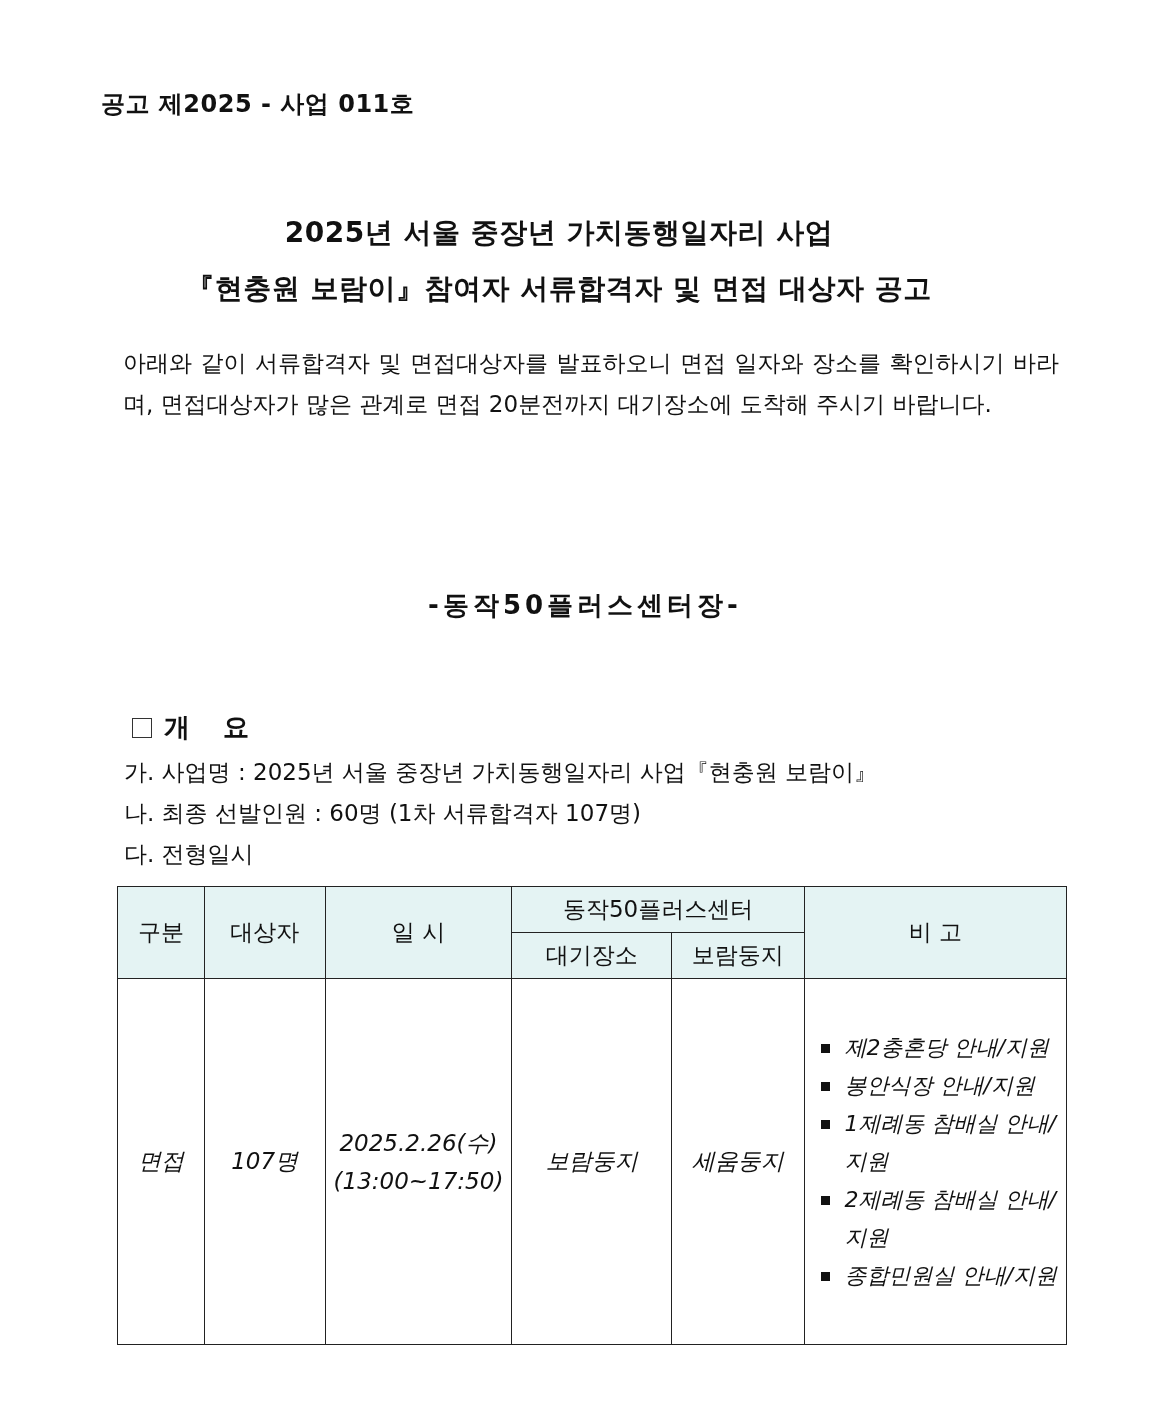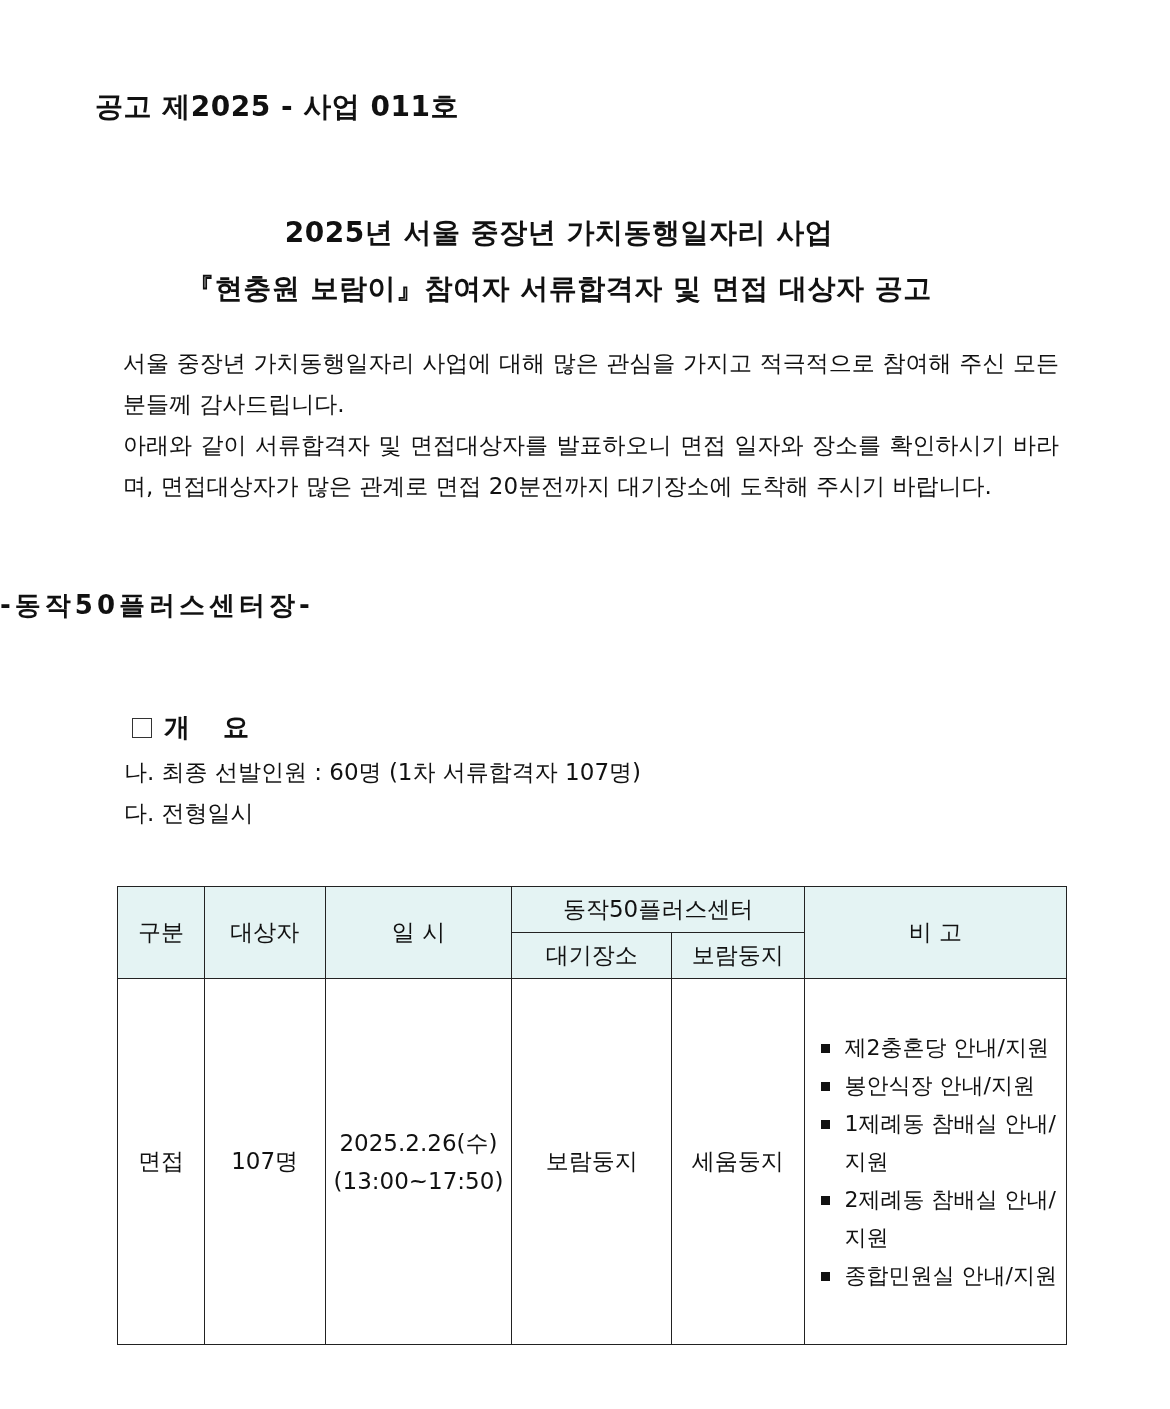--- a/index.html
+++ b/index.html
@@ -1,33 +1,33 @@
 <!DOCTYPE html>
 <html><head>
 <meta charset="utf-8">
 <style>
   html, body { margin: 0; padding: 0; background: #ffffff; }
   body {
     width: 1170px; height: 1409px; position: relative; overflow: hidden;
     font-family: "DejaVu Sans", "Liberation Sans", sans-serif; color: #111;
   }
   .notice-no {
-    position: absolute; left: 95px; top: 88px;
-    font-size: 28px; font-weight: bold; letter-spacing: 0.5px;
+    position: absolute; left: 101px; top: 88px;
+    font-size: 24px; font-weight: bold; letter-spacing: 0.5px;
   }
   .title-block { position: absolute; left: 0; width: 1118px; top: 205px; text-align: center; }
   .title-line { font-size: 28px; font-weight: bold; line-height: 56px; letter-spacing: 0.5px; }
   .body-text {
     position: absolute; left: 111px; top: 343px; width: 948px;
     font-size: 23px; line-height: 41px; text-align: justify; text-align-last: left;
   }
   .body-text p { margin: 0; }
   .body-text .indent { padding-left: 12px; }
   .center-name {
-    position: absolute; left: 0; width: 1170px; top: 588px; 
+    position: absolute; left: 0; width: 1170px; top: 588px; text-align: center;
     font-size: 26px; font-weight: bold; letter-spacing: 4px;
   }
   .section-head {
     position: absolute; left: 112px; top: 710px; font-size: 26px; font-weight: bold;
     display: flex; align-items: center; gap: 12px; padding-left: 20px;
   }
   .checkbox-icon { width: 18px; height: 18px; border: 1.5px solid #333; display: inline-block; }
   .section-head .label { letter-spacing: 12px; }
   .overview { position: absolute; left: 124px; top: 752px; font-size: 23px; line-height: 41px; }
   .overview div { white-space: nowrap; }
@@ -35,52 +35,52 @@
     position: absolute; left: 117px; top: 886px; width: 950px;
     border-collapse: collapse; font-size: 23px;
   }
   table.schedule td, table.schedule th {
     border: 1.5px solid #222; text-align: center; vertical-align: middle; font-weight: normal; padding: 0;
   }
   table.schedule th { background: #e4f3f3; }
   table.schedule .bold { font-weight: normal; }
   .h-top { height: 46px; }
   .h-bot { height: 46px; }
-  .body-row td { height: 365px; }
+  .body-row td { height: 365px; font-style: italic; }
   .notes { text-align: left !important; padding-left: 14px !important; }
   .notes ul { list-style: none; margin: 0; padding: 0; }
   .notes li { position: relative; padding-left: 26px; line-height: 38px; font-size: 22px; }
   .notes li::before {
     content: ""; position: absolute; left: 2px; top: 15px; width: 9px; height: 9px; background: #111;
   }
   .date-cell { line-height: 38px; }
 </style>
 </head>
 <body>
 
 <div class="notice-no">공고 제2025 - 사업 011호</div>
 
 <div class="title-block">
   <div class="title-line">2025년 서울 중장년 가치동행일자리 사업</div>
   <div class="title-line">『현충원 보람이』참여자 서류합격자 및 면접 대상자 공고</div>
 </div>
 
 <div class="body-text">
-  <p class="indent">서울 중장년 가치동행일자리 사업에 대해 많은 관심을 가지고 적극적으로 참여해 주신 모든 분들께 감사드립니다.</p>
   <p class="indent">아래와 같이 서류합격자 및 면접대상자를 발표하오니 면접 일자와 장소를 확인하시기 바라며, 면접대상자가 많은 관계로 면접 20분전까지 대기장소에 도착해 주시기 바랍니다.</p>
 </div>
 
 <div class="center-name">-동작50플러스센터장-</div>
 
 <div class="section-head">
   <span class="checkbox-icon"></span>
   <span class="label">개 요</span>
 </div>
 
 <div class="overview">
+  <div>가. 사업명 : 2025년 서울 중장년 가치동행일자리 사업『현충원 보람이』</div>
   <div>나. 최종 선발인원 : 60명 (1차 서류합격자 107명)</div>
   <div>다. 전형일시</div>
 </div>
 
 <table class="schedule">
   <colgroup>
     <col style="width:87px">
       <col style="width:121px">
       <col style="width:187px">
     <col style="width:160px">

